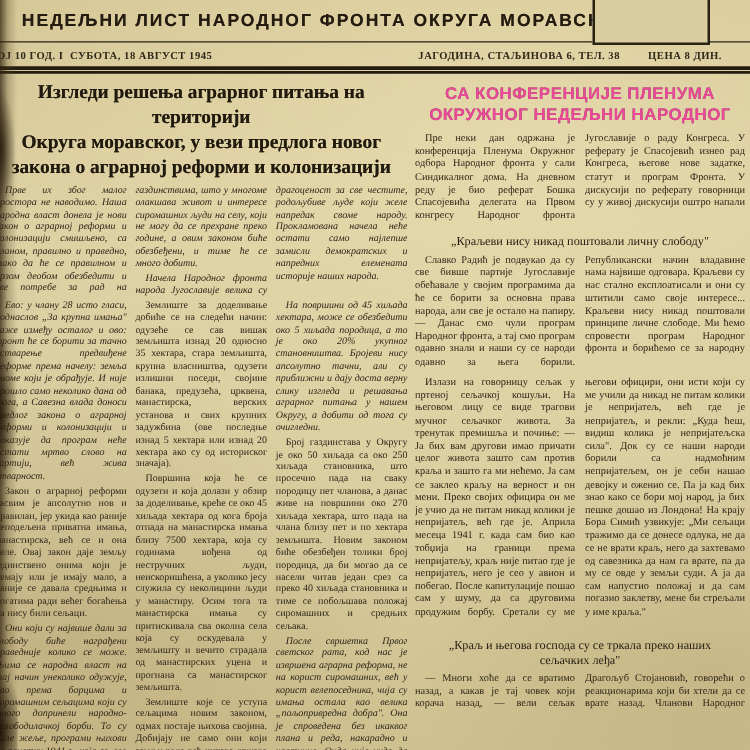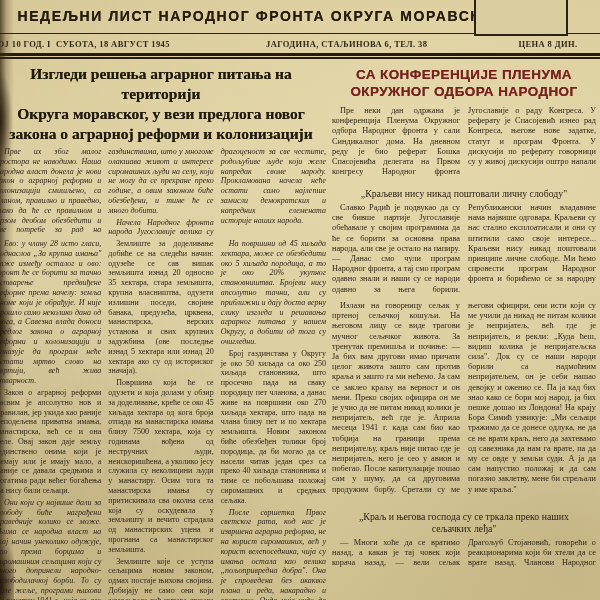--- a/index.html
+++ b/index.html
@@ -33,21 +33,21 @@
     position:absolute;right:32px;top:-6px;width:90px;height:38px;
     border:2px solid #2a2214;background:#dacd9f;z-index:5;
   }
   .dateline{
     display:flex;align-items:center;height:19px;
     font-size:8.5px;font-weight:bold;letter-spacing:.4px;color:#302818;
     white-space:nowrap;
   }
   .dl-issue{width:70px;margin-left:-14px;text-align:left;}
   .dl-date{width:210px;text-align:left;}
-  .dl-address{width:230px;text-align:left;}
+  .dl-address{width:230px;text-align:right;}
   .dl-price{width:104px;text-align:center;}
   .heavy-rule{
     height:6px;margin:0;
     background:linear-gradient(180deg,#241c10 0 3px, rgba(0,0,0,0) 3px 4px, #241c10 4px 6px);
   }
   
   .content{display:flex;gap:6px;padding-top:3px;}
   .col-left{width:330px;margin-left:-4px;}
   .col-right{width:264px;}
   
@@ -65,21 +65,21 @@
   .l-body{
     height:392px;overflow:hidden;
     column-count:3;column-gap:7px;
     font-size:8px;line-height:9.8px;text-align:justify;
   }
   .l-intro p,.l-body p,.r-band p{margin:0 0 2px 0;text-indent:8px;}
   .ital{font-style:italic;}
   
   .r-headline{
     text-align:center;font-family:"Liberation Sans", sans-serif;font-weight:bold;
-    font-size:13.5px;line-height:17px;color:#7f1d1d;
+    font-size:13.5px;line-height:17px;color:#ec4899;
     padding:4px 0 6px 0;letter-spacing:.4px;
     text-shadow:0 0 .4px rgba(36,28,16,.7);
   }
   .r-band{
     column-count:2;column-gap:8px;overflow:hidden;
     font-size:8.3px;line-height:10.2px;text-align:justify;color:#2e2617;
   }
   .rb-intro{height:78px;}
   .rb-1{height:98px;}
   .rb-2{height:206px;}
@@ -129,21 +129,21 @@
       <p class="ital">На површини од 45 хиљада хектара, може се обезбедити око 5 хиљада породица, а то је око 20% укупног становништва. Бројеви нису апсолутно тачни, али су приближни и дају доста верну слику изгледа и решавања аграрног питања у нашем Округу, а добити од тога су очигледни.</p>
       <p>Број газдинстава у Округу је око 50 хиљада са око 250 хиљада становника, што просечно пада на сваку породицу пет чланова, а данас живе на површини око 270 хиљада хектара, што пада на члана близу пет и по хектара земљишта. Новим законом биће обезбеђен толики број породица, да би могао да се насели читав један срез са преко 40 хиљада становника и тиме се побољшава положај сиромашних и средњих сељака.</p>
       <p class="ital">После свршетка Првог светског рата, код нас је извршена аграрна реформа, не на корист сиромашних, већ у корист велепоседника, чија су имања остала као велика „пољопривредна добра". Она је спроведена без икаквог плана и реда, накарадно и хаотично. Онда није чудо да су многе породице остале и без оног камбајног малог и јадног земљишта.</p>
 
     </div>
   </div>
 
   <div class="col-right">
     <div class="r-headline">
       <div>СА КОНФЕРЕНЦИЈЕ ПЛЕНУМА</div>
-      <div>ОКРУЖНОГ ОДБОРА НАРОДНОГ</div>
+      <div>ОКРУЖНОГ НЕДЕЉНИ НАРОДНОГ</div>
     </div>
     <div class="r-band rb-intro">
       <p>Пре неки дан одржана је конференција Пленума Окружног одбора Народног фронта у сали Синдикалног дома. На дневном реду је био реферат Бошка Спасојевића делегата на Првом конгресу Народног фронта Југославије о раду Конгреса. У реферату је Спасојевић изнео рад Конгреса, његове нове задатке, статут и програм Фронта. У дискусији по реферату говорници су у живој дискусији оштро напали краља Петра и његов издајнички рад.</p>
     </div>
     <div class="subhead">„Краљеви нису никад поштовали личну слободу"</div>
     <div class="r-band rb-1">
       <p>Славко Радић је подвукао да су све бивше партије Југославије обећавале у својим програмима да ће се борити за основна права народа, али све је остало на папиру. — Данас смо чули програм Народног фронта, а тај смо програм одавно знали и наши су се народи одавно за њега борили. Републикански начин владавине нама највише одговара. Краљеви су нас стално експлоатисали и они су штитили само своје интересе... Краљеви нису никад поштовали принципе личне слободе. Ми ћемо спровести програм Народног фронта и борићемо се за народну индустрију, за просвету, за републику, за нашег Тита.</p>
     </div>
     <div class="r-band rb-2">
       <p>Излази на говорницу сељак у пртеној сељачкој кошуљи. На његовом лицу се виде трагови мучног сељачког живота. За тренутак премишља и почиње: — Ја бих вам другови имао причати целог живота зашто сам против краља и зашто га ми нећемо. Ја сам се заклео краљу на верност и он мени. Преко својих официра он ме је учио да не питам никад колики је непријатељ, већ где је. Априла месеца 1941 г. када сам био као тобџија на граници према непријатељу, краљ није питао где је непријатељ, него је сео у авион и побегао. После капитулације пошао сам у шуму, да са друговима продужим борбу. Сретали су ме његови официри, они исти који су ме учили да никад не питам колики је непријатељ, већ где је непријатељ, и рекли: „Куда ћеш, видиш колика је непријатељска сила". Док су се наши народи борили са надмоћним непријатељем, он је себи нашао девојку и оженио се. Па ја кад бих знао како се бори мој народ, ја бих пешке дошао из Лондона! На крају Бора Симић узвикује: „Ми сељаци тражимо да се донесе одлука, не да се не врати краљ, него да захтевамо од савезника да нам га врате, па да му се овде у земљи суди. А ја да сам напустио положај и да сам погазио заклетву, мене би стрељали у име краља."</p>

